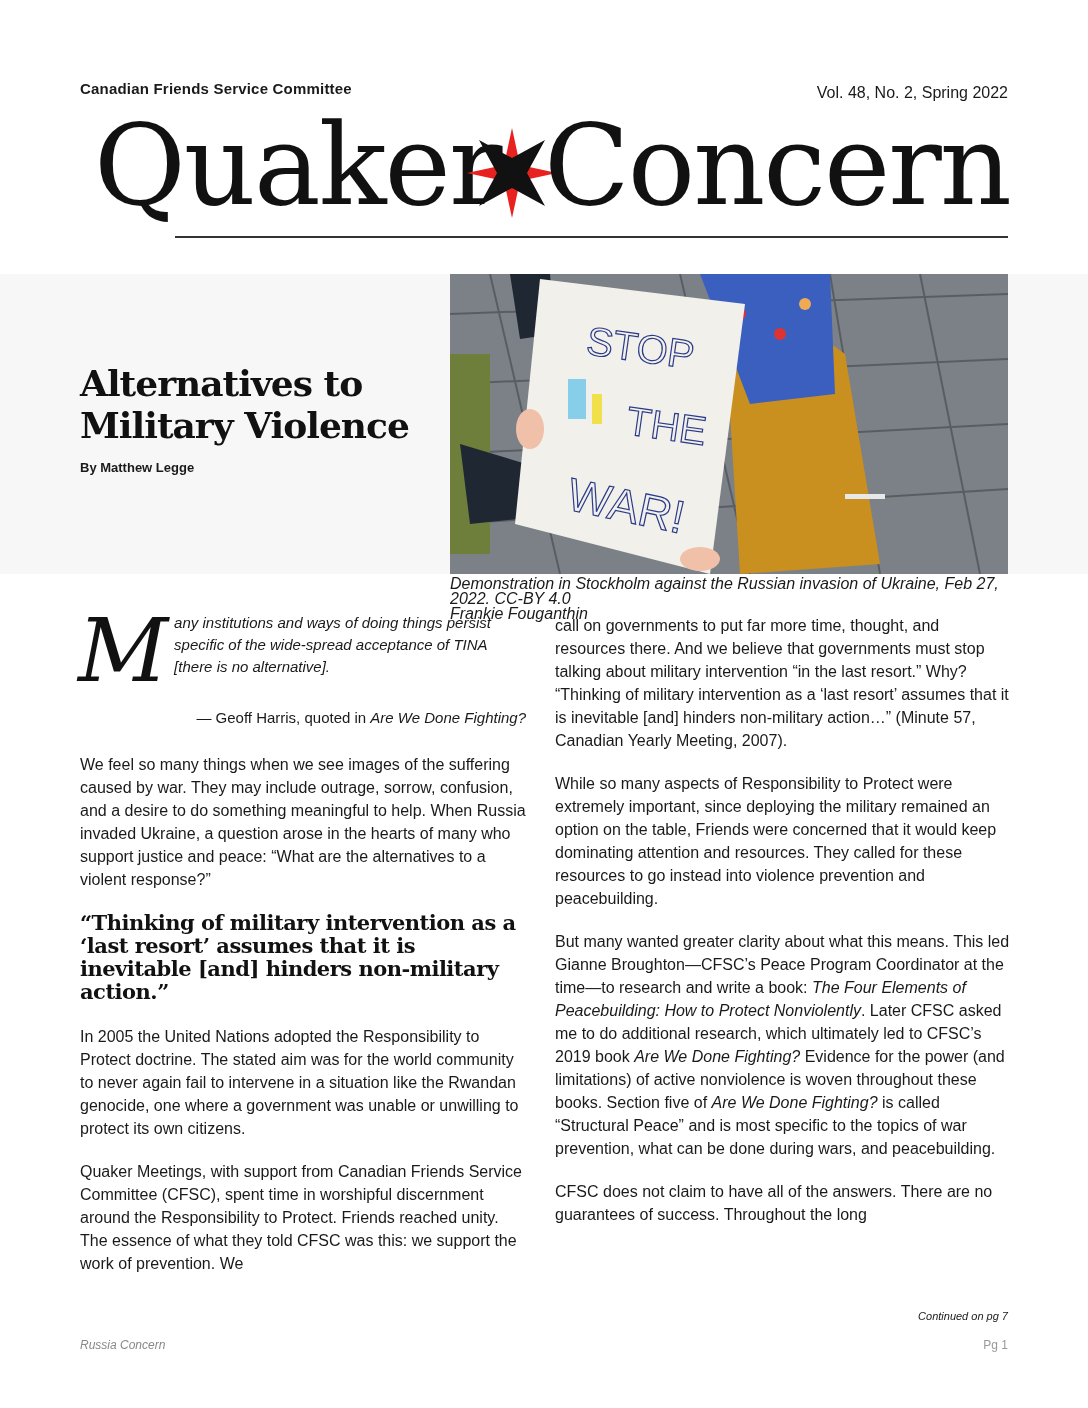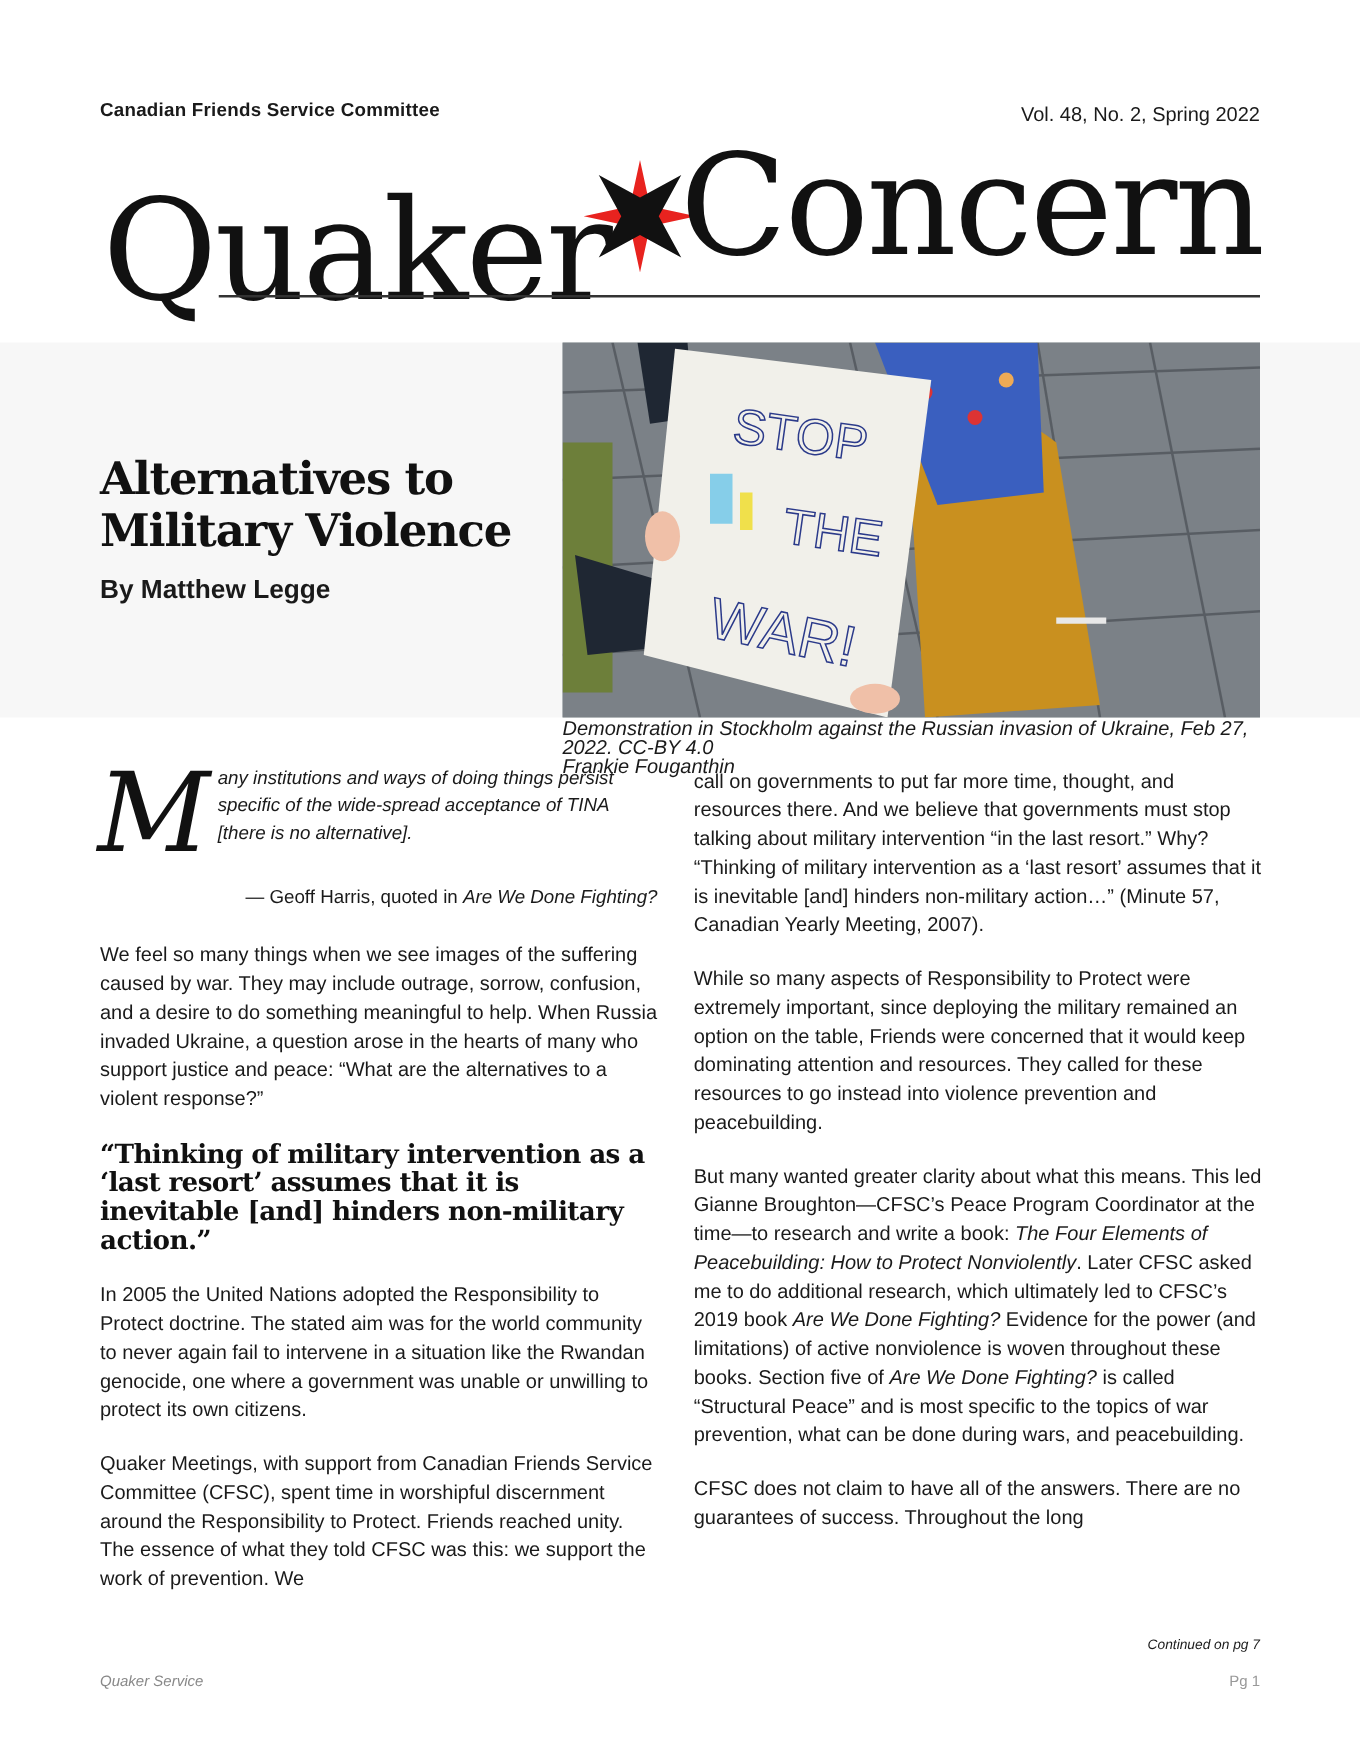--- a/index.html
+++ b/index.html
@@ -3,29 +3,29 @@
   <meta charset="utf-8">
   <style>
     html, body { margin: 0; padding: 0; background: #ffffff; }
     body { width: 1088px; height: 1408px; position: relative; overflow: hidden; color: #1a1a1a; font-family: "Liberation Sans", sans-serif; }
 
     .org-name { position: absolute; left: 80px; top: 80px; font-size: 15px; font-weight: bold; letter-spacing: 0.2px; }
     .issue-info { position: absolute; right: 80px; top: 84px; font-size: 16px; }
 
     .masthead { position: absolute; left: 78px; top: 100px; width: 932px; height: 130px; }
     .masthead .word { position: absolute; top: 0; font-family: "DejaVu Serif", "Liberation Serif", serif; font-size: 112px; line-height: 130px; color: #111; letter-spacing: -2px; }
-    .masthead .word.left { left: 4px; margin-top: 36px; }
+    .masthead .word.left { left: 16px; }
     .masthead .word.right { right: 0; }
     .star { position: absolute; left: 389px; top: 28px; width: 90px; height: 90px; }
 
     .rule { position: absolute; left: 175px; top: 236px; width: 833px; height: 2px; background: #333; }
 
     .hero { position: absolute; left: 0; top: 274px; width: 1088px; height: 300px; background: #f7f7f7; }
     .hero-title { position: absolute; left: 80px; top: 88px; font-family: "DejaVu Serif", "Liberation Serif", serif; font-weight: bold; font-size: 36px; line-height: 42px; letter-spacing: -1px; color: #111; margin: 0; }
-    .byline { position: absolute; left: 80px; top: 186px; font-size: 21px; font-weight: bold; }
+    .byline { position: absolute; left: 80px; top: 186px; font-size: 13px; font-weight: bold; }
     .photo { position: absolute; left: 450px; top: 0; width: 558px; height: 300px; overflow: hidden; background: #7d8388; }
 
     .caption { position: absolute; left: 450px; top: 576px; width: 560px; font-size: 16px; font-style: italic; line-height: 15px; }
 
     .col { position: absolute; font-size: 16px; line-height: 23px; }
     .col p { margin: 0 0 20px 0; }
     .col-left { left: 80px; top: 612px; width: 446px; }
     .col-right { left: 555px; top: 614px; width: 455px; }
 
     .epigraph { position: relative; padding-left: 0; margin-bottom: 24px; }
@@ -119,14 +119,14 @@
 
 <div class="col col-right">
   <p>call on governments to put far more time, thought, and resources there. And we believe that governments must stop talking about military intervention “in the last resort.” Why? “Thinking of military intervention as a ‘last resort’ assumes that it is inevitable [and] hinders non-military action…” (Minute 57, Canadian Yearly Meeting, 2007).</p>
   <p>While so many aspects of Responsibility to Protect were extremely important, since deploying the military remained an option on the table, Friends were concerned that it would keep dominating attention and resources. They called for these resources to go instead into violence prevention and peacebuilding.</p>
   <p><span>But many wanted greater clarity about what this means. This led Gianne Broughton—CFSC’s Peace Program Coordinator at the time—to research and write a book: </span><em>The Four Elements of Peacebuilding: How to Protect Nonviolently</em><span>. Later CFSC asked me to do additional research, which ultimately led to CFSC’s 2019 book </span><em>Are We Done Fighting?</em><span> Evidence for the power (and limitations) of active nonviolence is woven throughout these books. Section five of </span><em>Are We Done Fighting?</em><span> is called “Structural Peace” and is most specific to the topics of war prevention, what can be done during wars, and peacebuilding.</span></p>
   <p>CFSC does not claim to have all of the answers. There are no guarantees of success. Throughout the long</p>
 </div>
 
 <div class="continued">Continued on pg 7</div>
 
-<div class="footer-left">Quaker Service</div>
+<div class="footer-left">Russia Concern</div>
 <div class="footer-right">Pg 1</div>
 
 </body></html>

